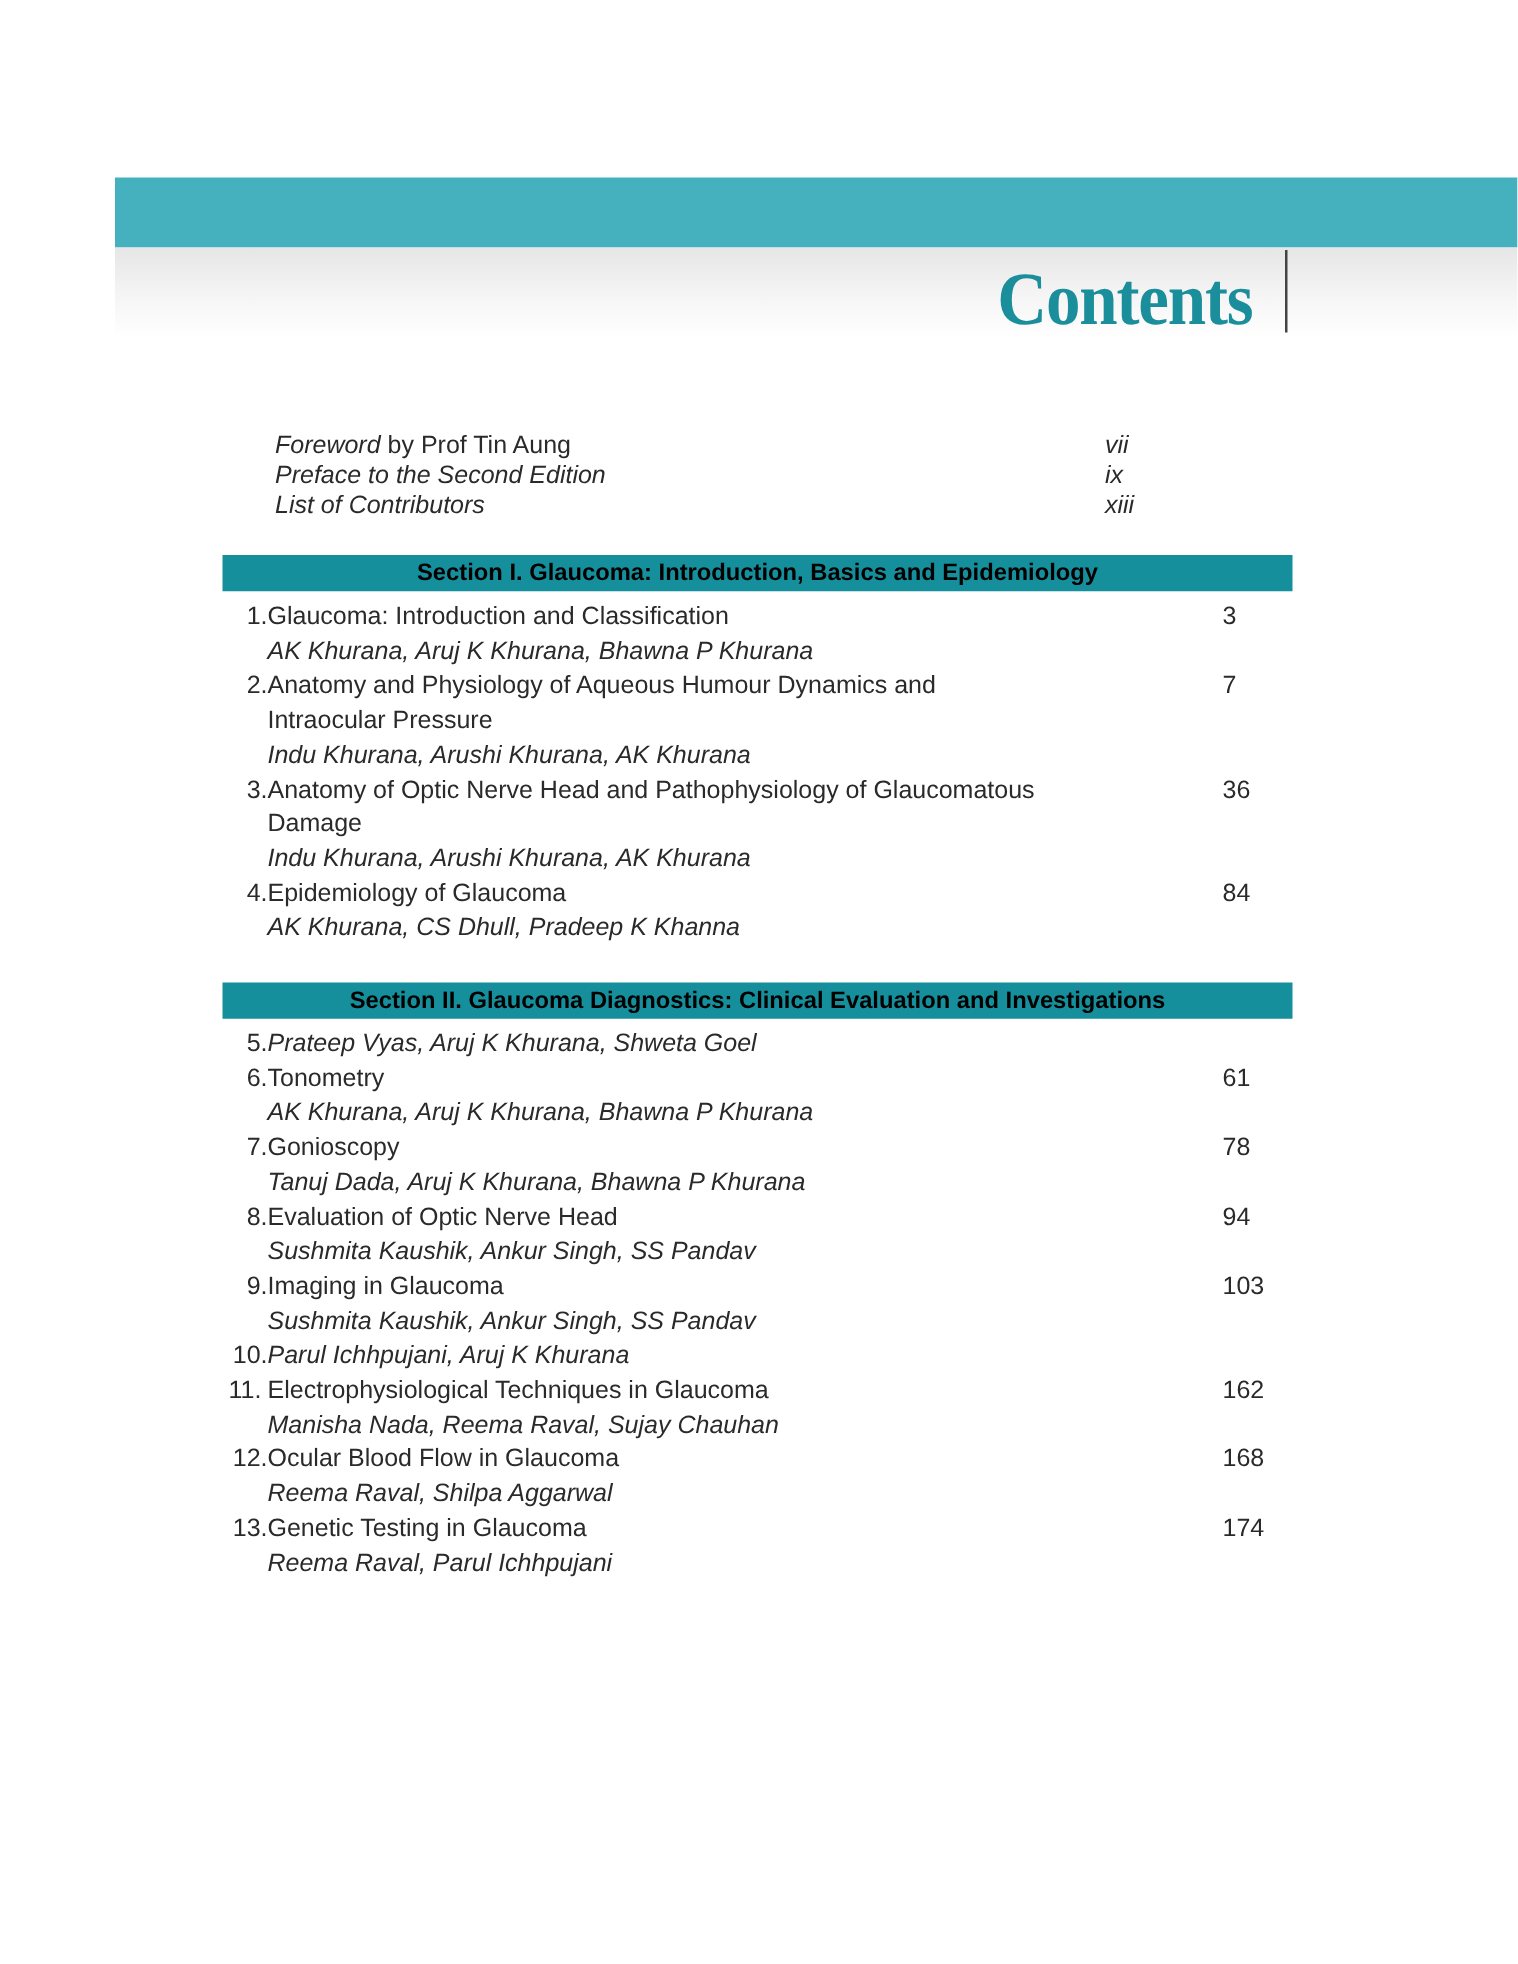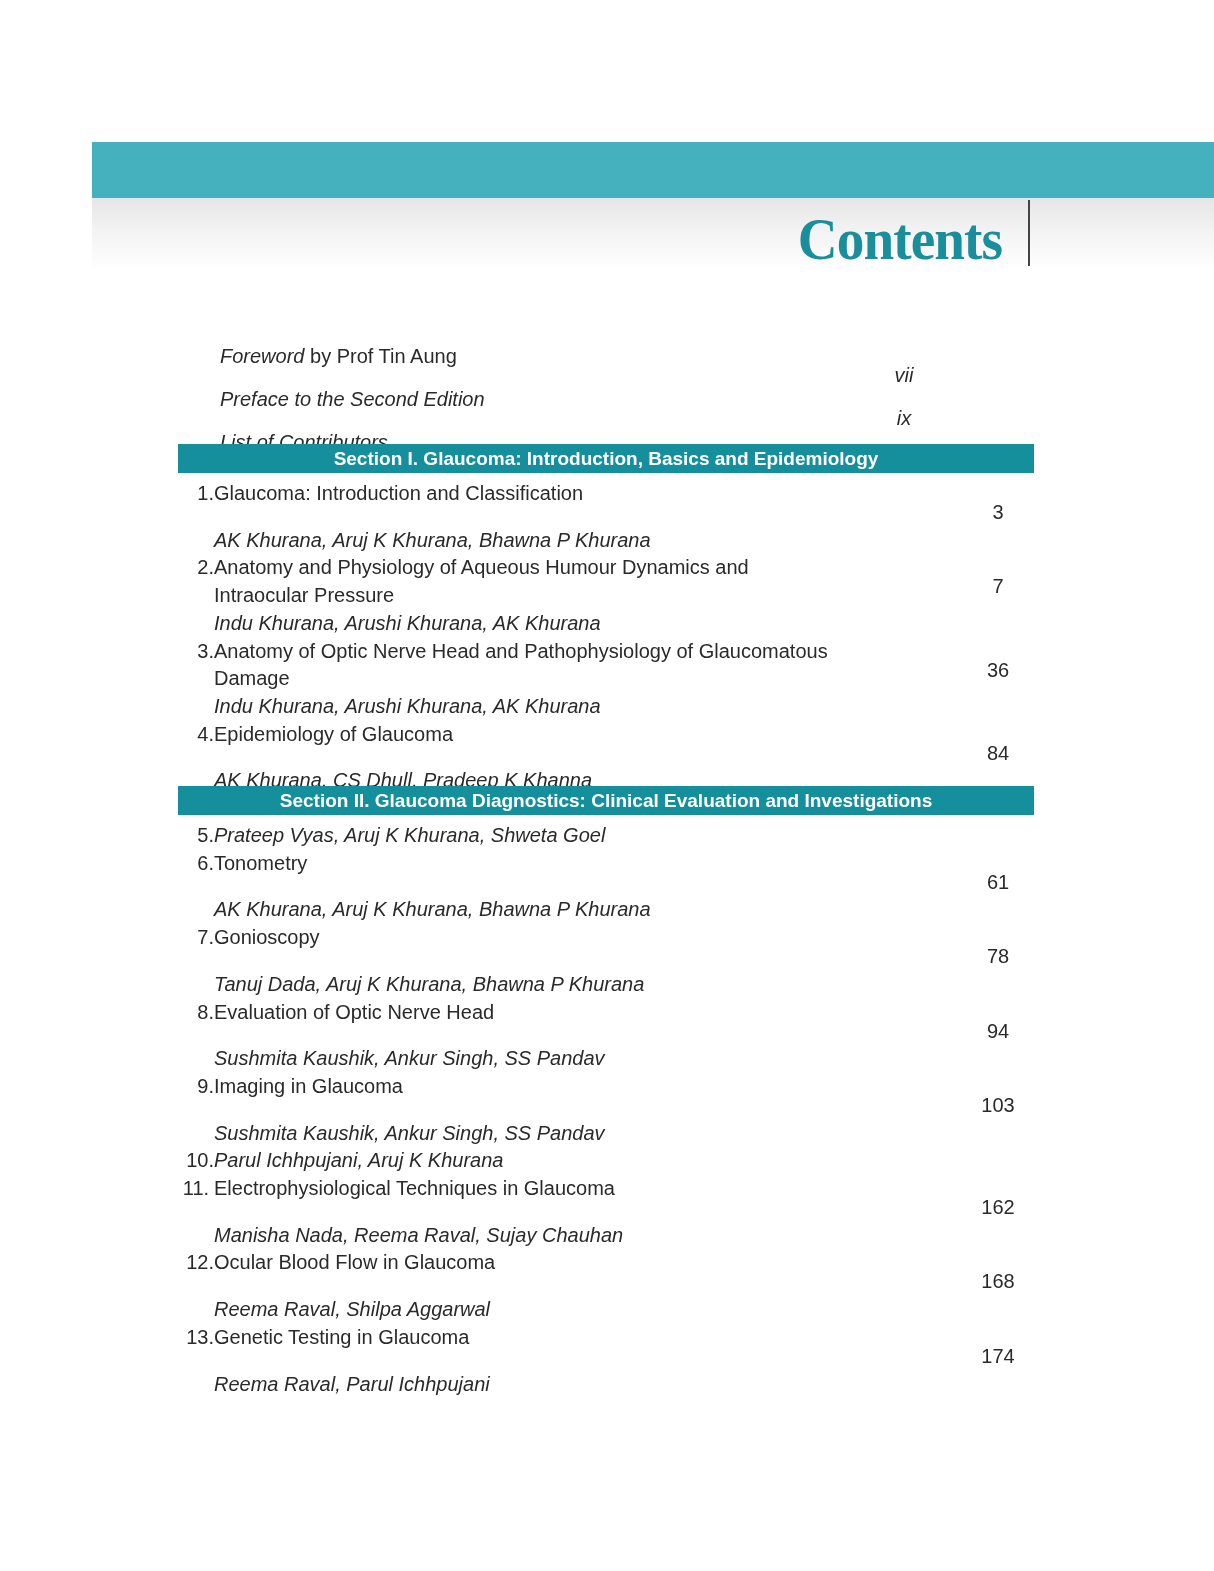--- a/index.html
+++ b/index.html
@@ -26,30 +26,30 @@
   .front {
     position: absolute; left: 220px; top: 344px; width: 704px;
     font-size: 20px; line-height: 24px;
   }
   .front-row { display: flex; justify-content: space-between; gap: 28px; }
   .front-row .lbl { font-style: italic; }
   .front-row .lbl .plain { font-style: normal; }
   .front-row .pg { font-style: italic; }
   .section-bar {
     position: absolute; left: 178px; width: 856px; height: 29px;
-    background: #168f9c; color: #ffffff; font-weight: bold; font-size: 19px;
+    background: #168f9c; color: #000000; font-weight: bold; font-size: 19px;
     text-align: center; line-height: 29px;
   }
   .entries { position: absolute; left: 178px; width: 840px; font-size: 20px; line-height: 27.7px; }
   .entry { display: flex; }
   .num { width: 36px; text-align: right; flex: none; }
   .body { flex: 1; padding-left: 0; }
   .title-line { display: flex; justify-content: space-between; }
   .ttl { max-width: 620px; }
-  .pg { text-align: center; min-width: 40px; margin-top: 19px; }
+  .pg { text-align: left; min-width: 40px; }
   .authors { font-style: italic; }
 </style>
 </head>
 <body>
 
 <div class="top-band"></div>
 <div class="shade"></div>
 <div class="title">Contents</div>
 <div class="title-rule"></div>
 

